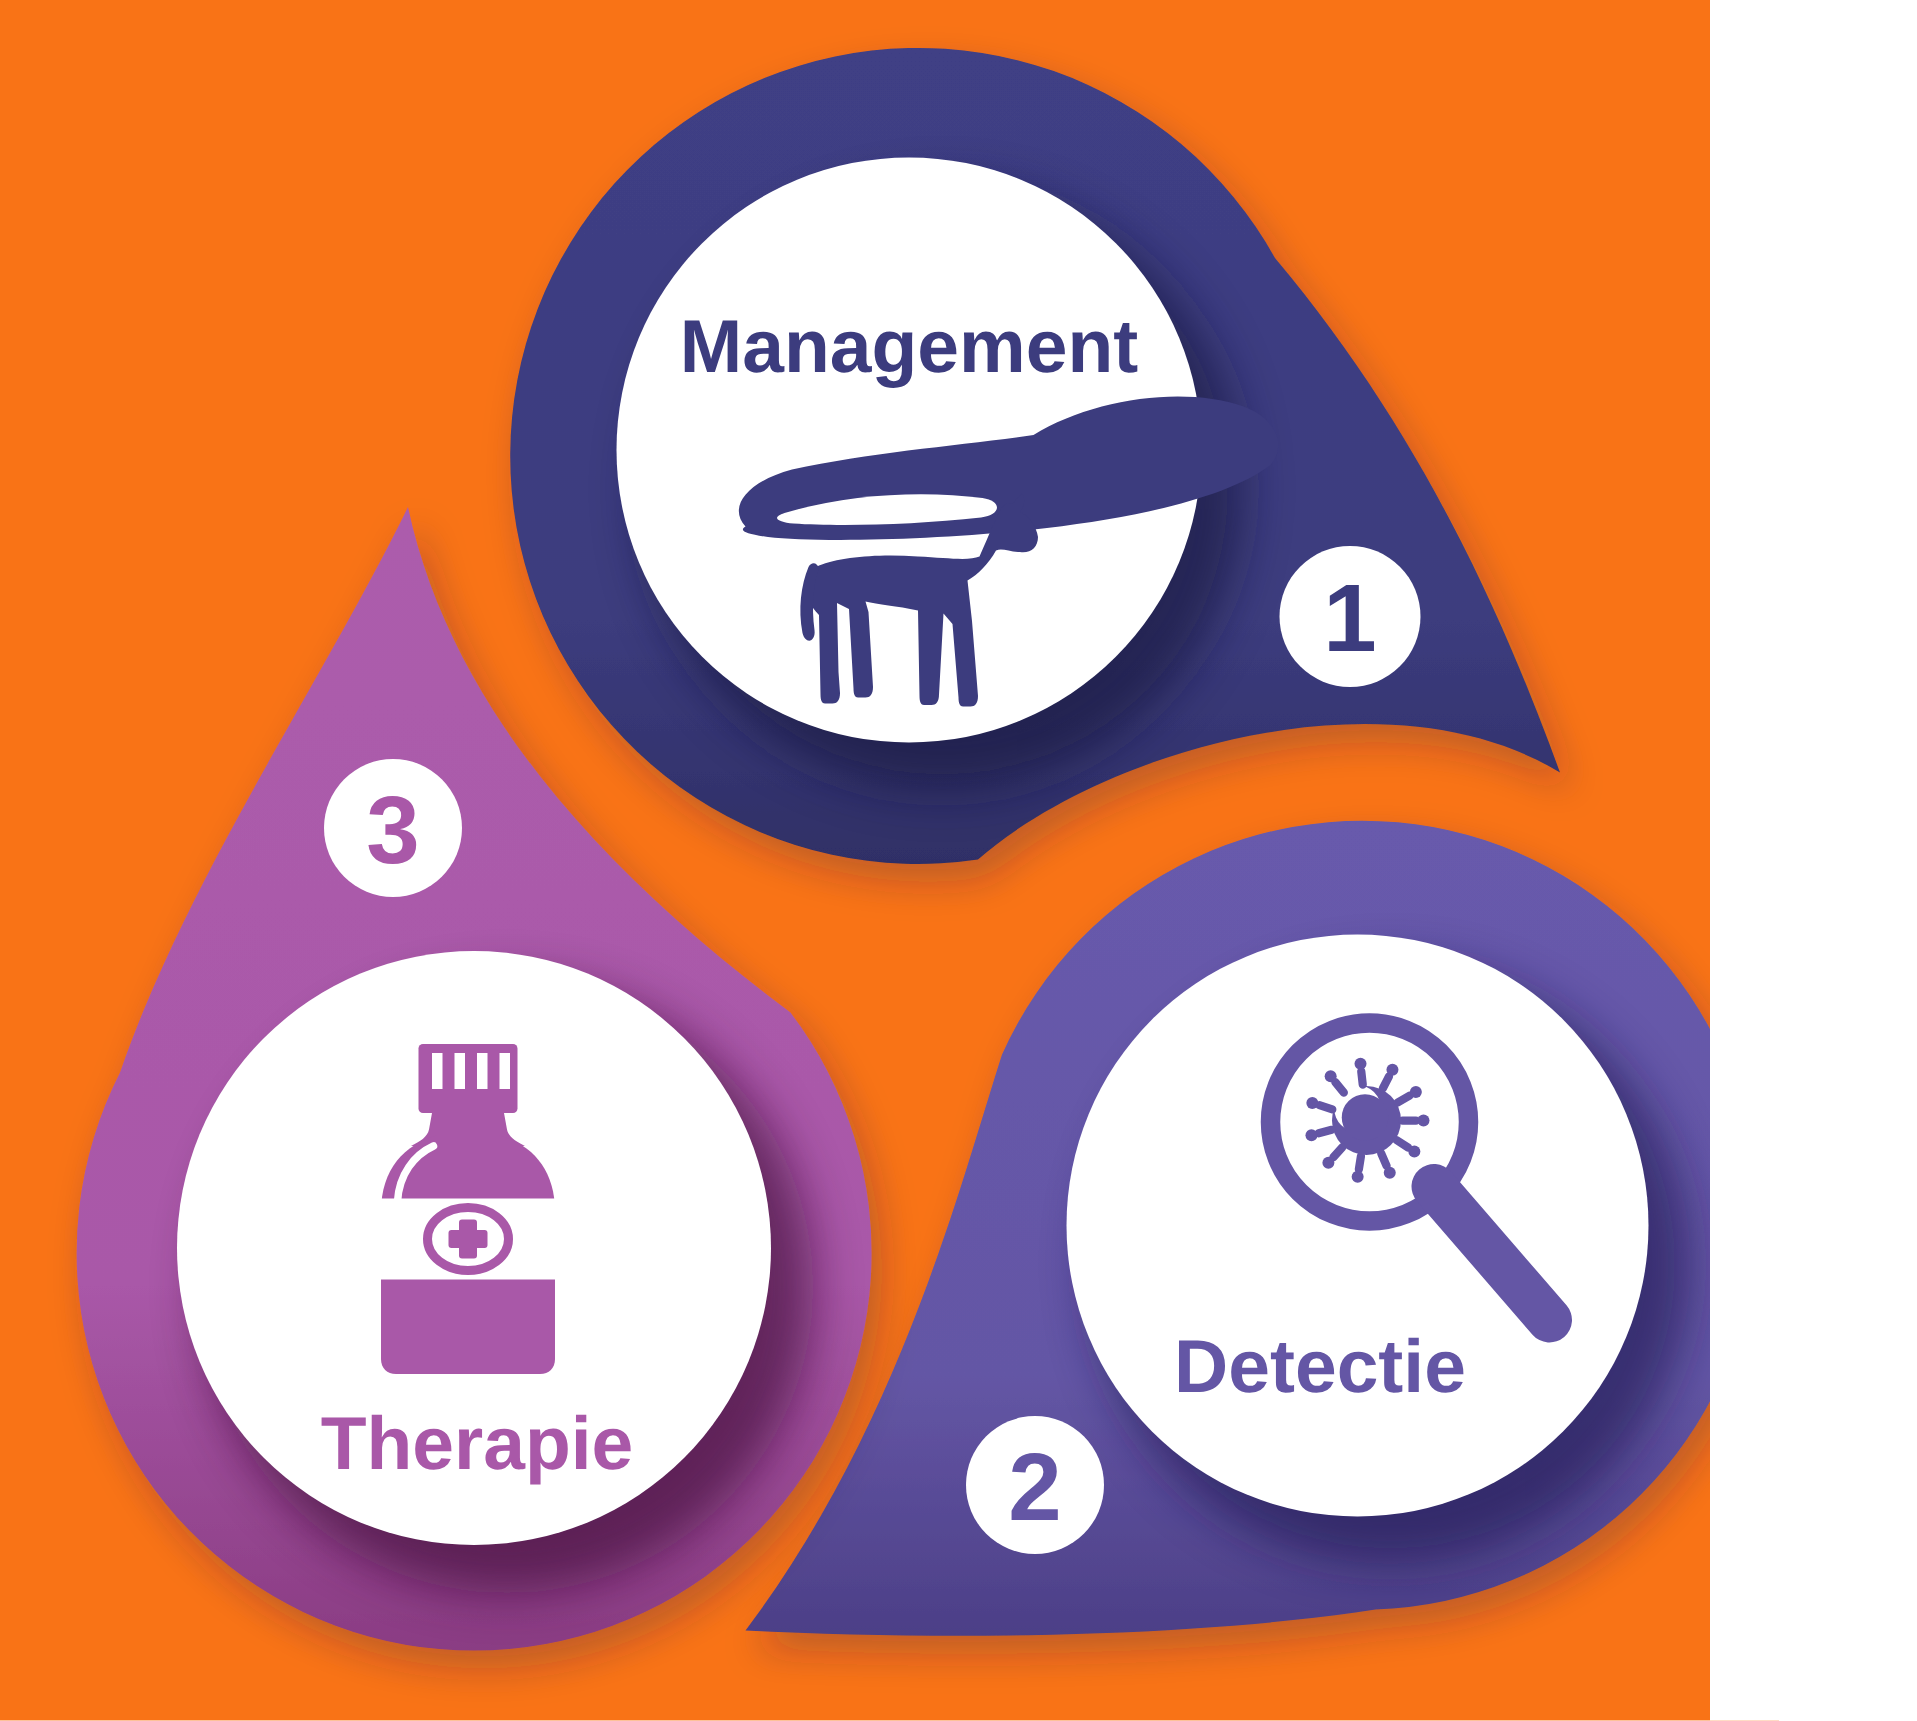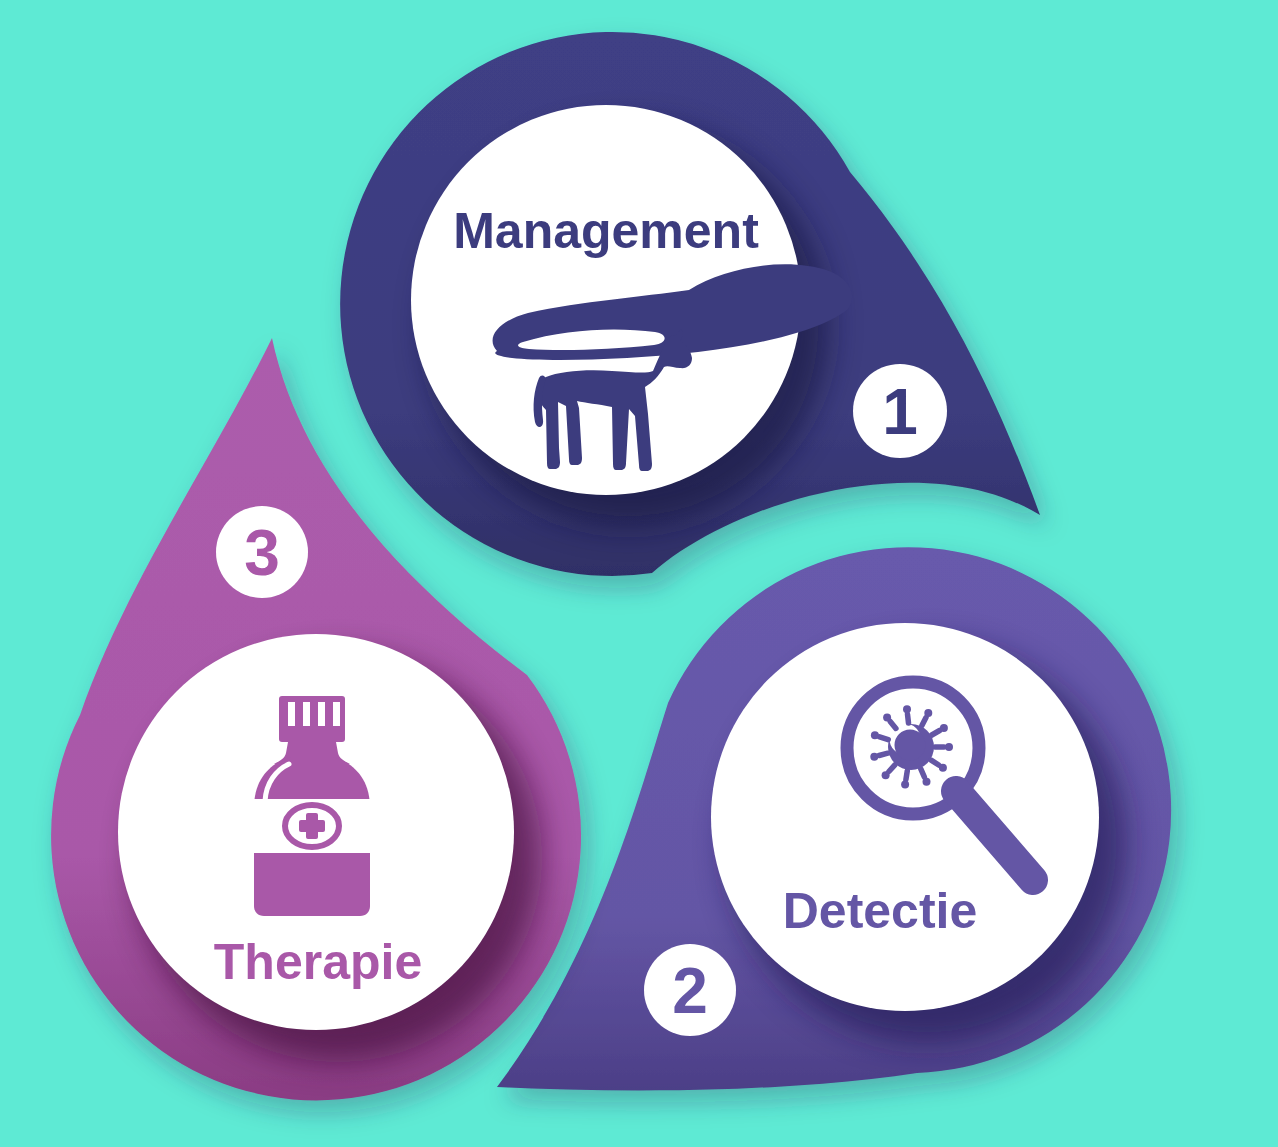--- a/index.html
+++ b/index.html
@@ -1,16 +1,16 @@
 <!DOCTYPE html>
 <html><head>
 <meta charset="utf-8">
 <style>
   html,body{margin:0;padding:0;background:#ffffff;}
-  .stage{width:1278px;height:1147px;position:relative;background:#5eead4;overflow:hidden;
+  .stage{width:1140px;height:1147px;position:relative;background:#f97316;overflow:hidden;
          font-family:"Liberation Sans",sans-serif;}
   svg{display:block;}
   .label{font-family:"Liberation Sans",sans-serif;font-weight:bold;}
 </style>
 </head>
 <body>
 
 <div class="stage">
 <svg width="1278" height="1147" viewBox="0 0 1278 1147">
   <defs>

